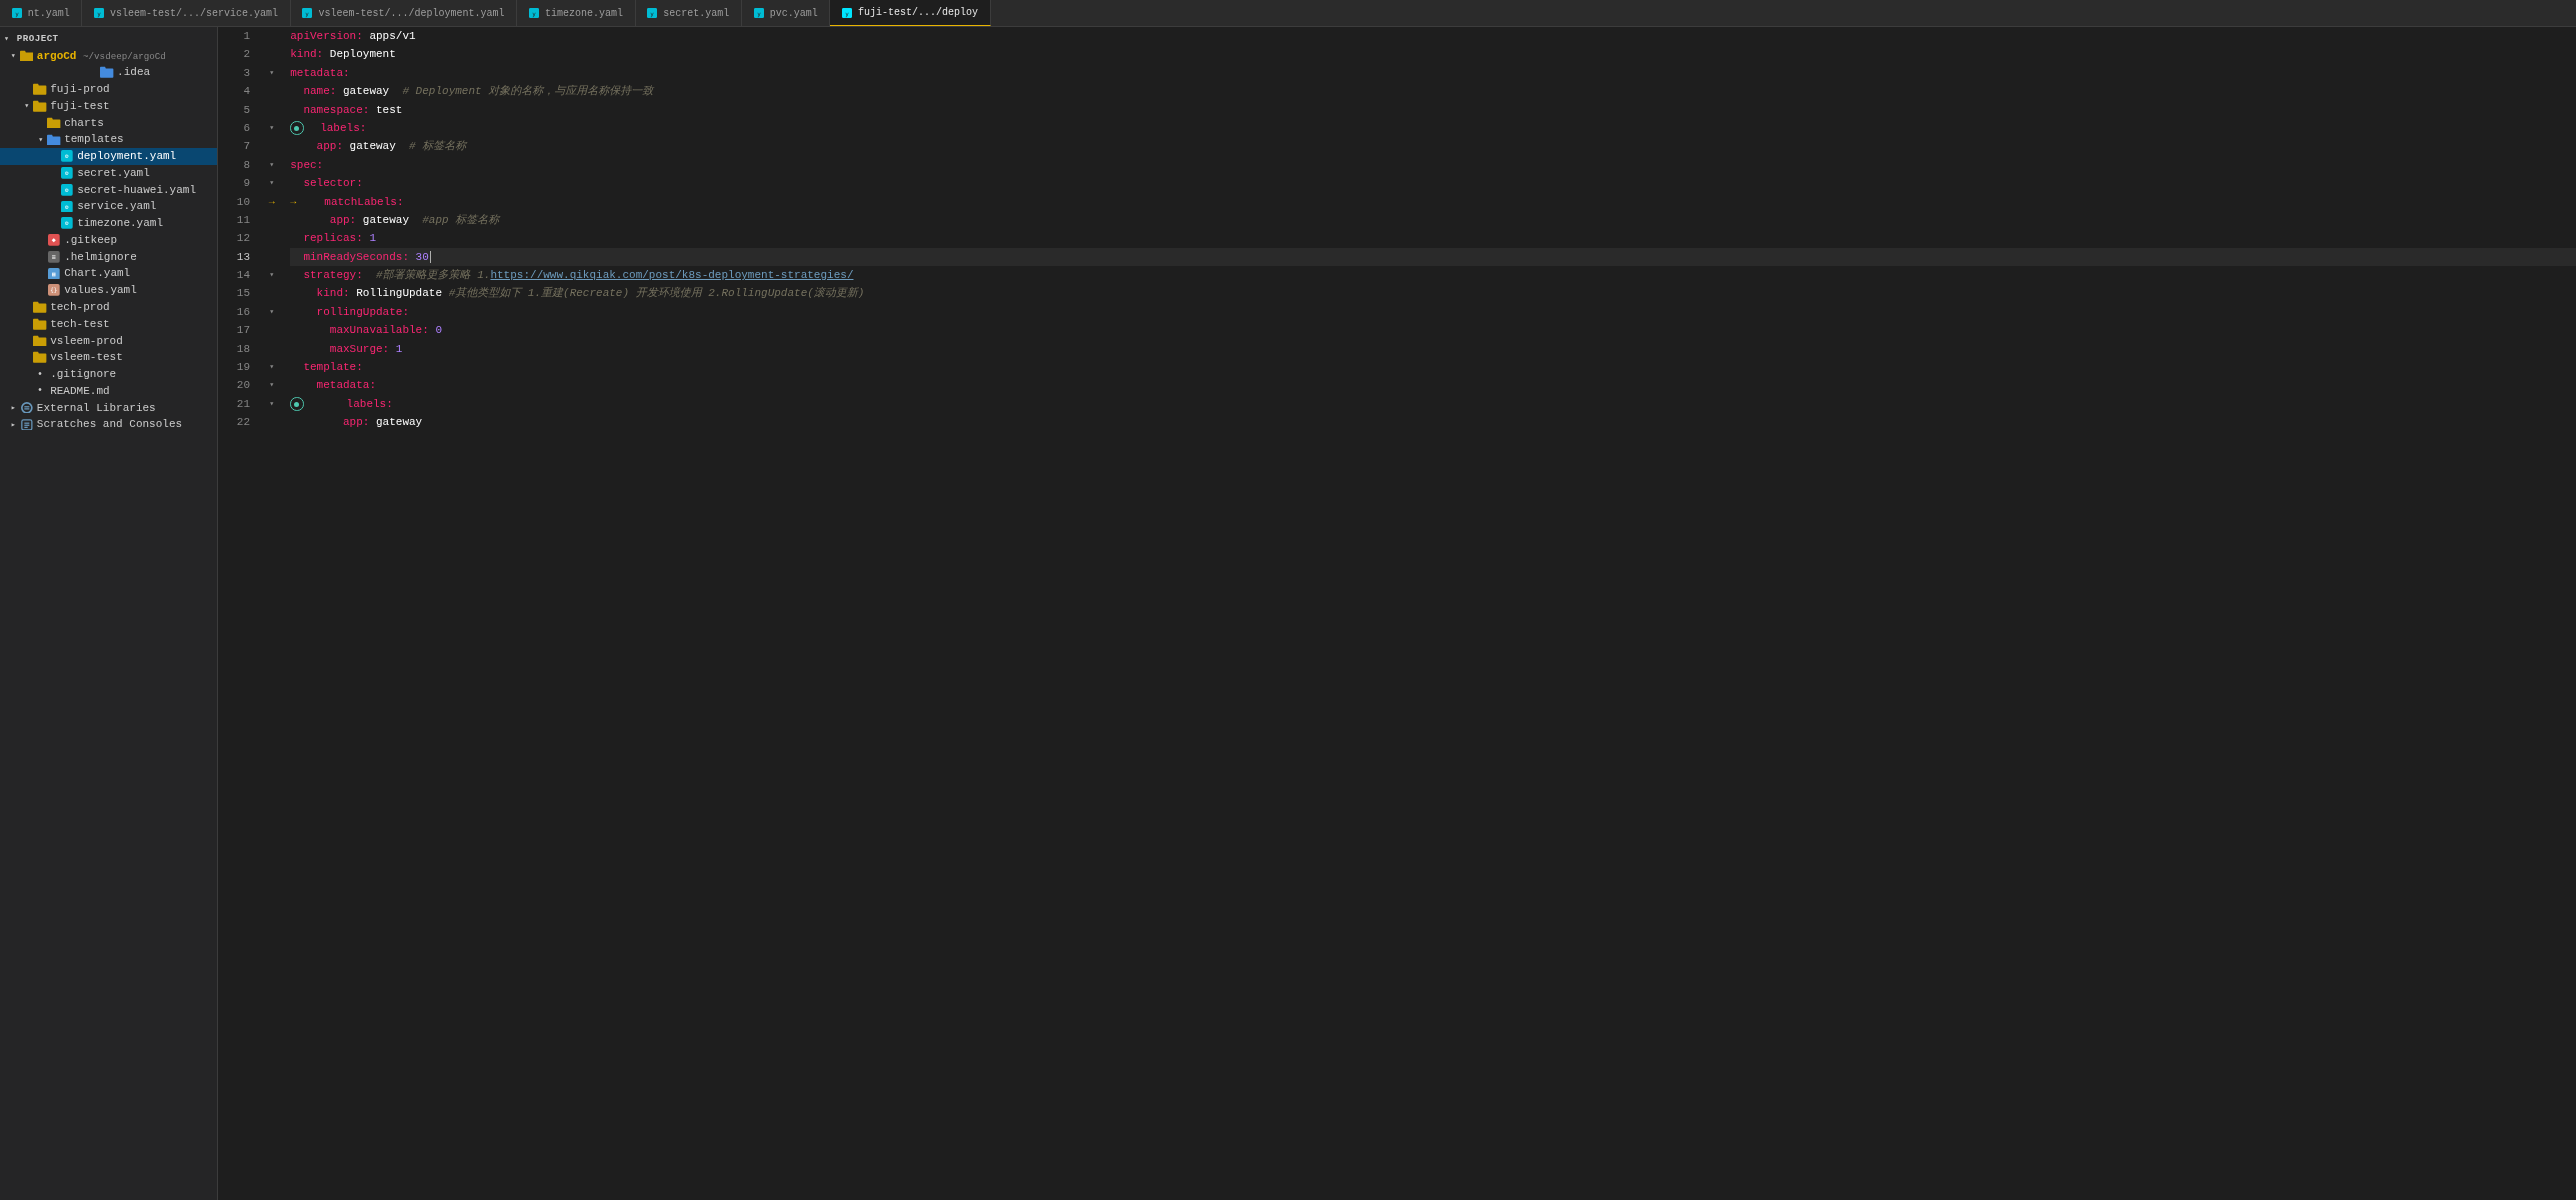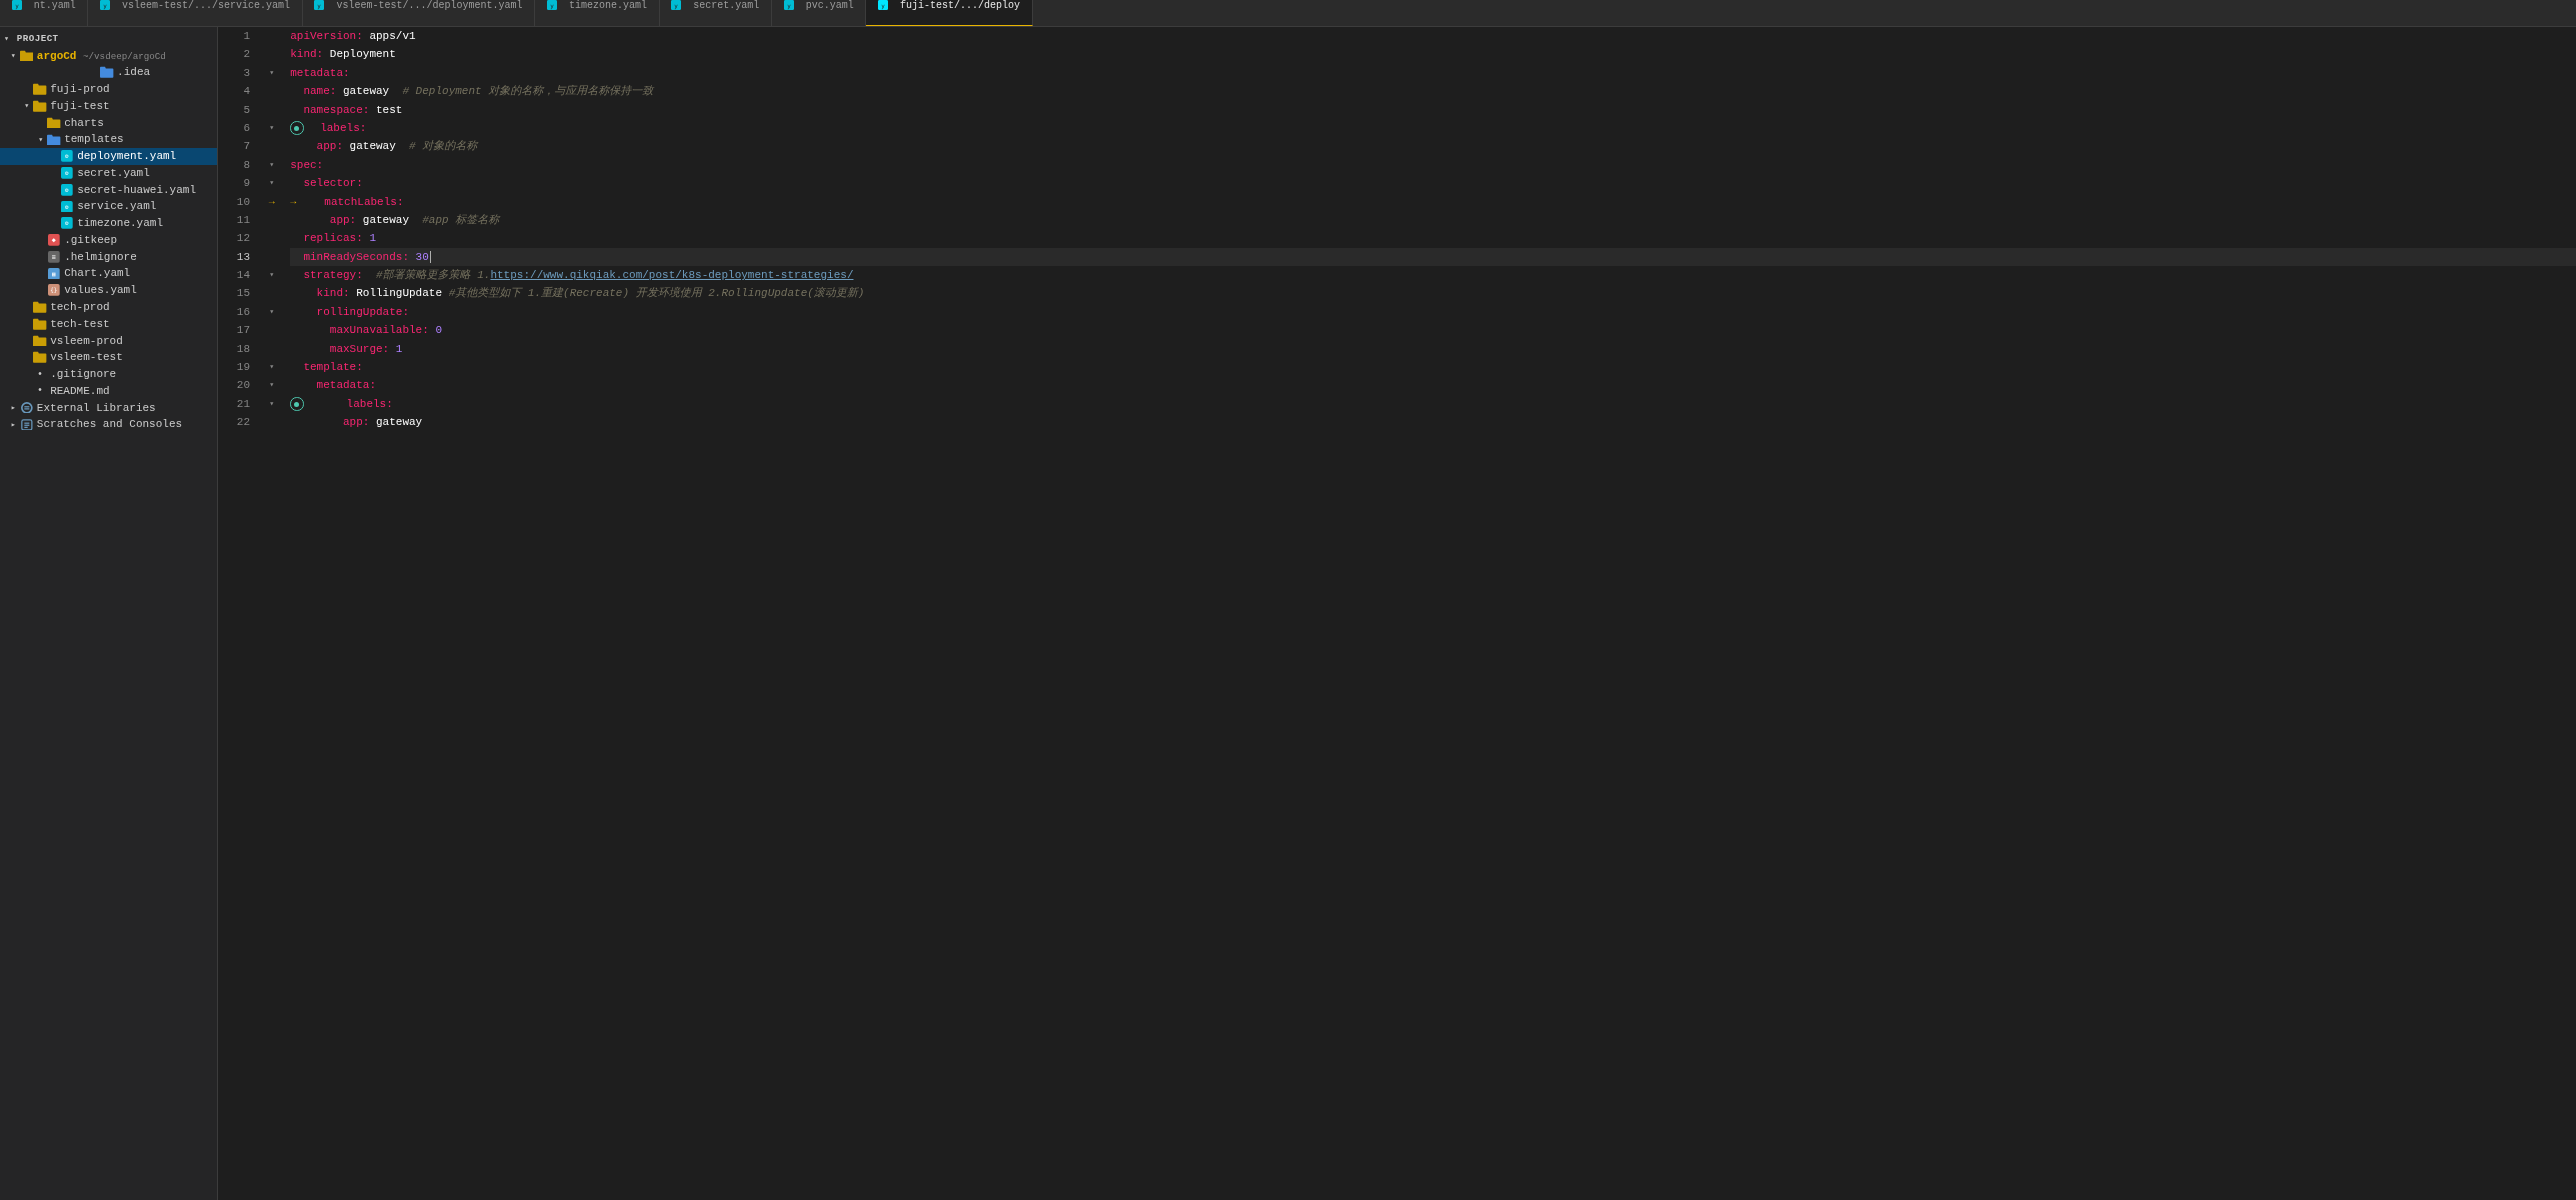--- a/index.html
+++ b/index.html
@@ -19,27 +19,28 @@
       display: flex;
       background: #2b2b2b;
       border-bottom: 0.8px solid #3c3c3c;
       height: 27px;
       align-items: stretch;
       overflow: hidden;
       flex-shrink: 0;
     }
     .tab {
       display: flex;
+      align-items: center;
       padding: 0 11.7px;
       font-size: 10px;
       border-right: 0.8px solid #3c3c3c;
       cursor: pointer;
       white-space: nowrap;
       color: #9d9d9d;
-      gap: 12px;
+      gap: 6px;
     }
     .tab.active {
       background: #1e1e1e;
       color: #e8e8e8;
       border-bottom: 1.7px solid #e8b400;
     }
     .tab-icon {
       width: 10px;
       height: 10px;
       border-radius: 1.7px;
@@ -545,21 +546,21 @@
         </div>
         <div class="gutter-cell"></div>
       </div>
     <div class="code-content" id="code-content">
         <div class="code-line"><span style="color: rgb(249, 38, 114);">apiVersion:</span><span style="color: rgb(255, 255, 255);"> apps/v1</span></div>
         <div class="code-line"><span style="color: rgb(249, 38, 114);">kind:</span><span style="color: rgb(255, 255, 255);"> Deployment</span></div>
         <div class="code-line"><span style="color: rgb(249, 38, 114);">metadata:</span></div>
         <div class="code-line"><span style="color: rgb(249, 38, 114);">  name:</span><span style="color: rgb(255, 255, 255);"> gateway</span><span>  </span><span style="color: rgb(117, 113, 94); font-style: italic;"># Deployment 对象的名称，与应用名称保持一致</span></div>
         <div class="code-line"><span style="color: rgb(249, 38, 114);">  namespace:</span><span style="color: rgb(255, 255, 255);"> test</span></div>
         <div class="code-line"><span style="display: inline-flex; align-items: center; justify-content: center; width: 13.4px; height: 13.4px; border-radius: 50%; border: 1.3px solid rgb(78, 201, 176); margin-right: 3.4px; flex-shrink: 0;"><span style="width: 5px; height: 5px; border-radius: 50%; background: rgb(78, 201, 176);"></span></span><span style="color: rgb(249, 38, 114);">  labels:</span></div>
-        <div class="code-line"><span style="color: rgb(249, 38, 114);">    app:</span><span style="color: rgb(255, 255, 255);"> gateway</span><span>  </span><span style="color: rgb(117, 113, 94); font-style: italic;"># 对象的名称</span></div>
+        <div class="code-line"><span style="color: rgb(249, 38, 114);">    app:</span><span style="color: rgb(255, 255, 255);"> gateway</span><span>  </span><span style="color: rgb(117, 113, 94); font-style: italic;"># 标签名称</span></div>
         <div class="code-line"><span style="color: rgb(249, 38, 114);">spec:</span></div>
         <div class="code-line"><span style="color: rgb(249, 38, 114);">  selector:</span></div>
         <div class="code-line"><span style="color: rgb(232, 180, 0); margin-right: 1.7px; font-size: 10px;">→</span><span style="color: rgb(249, 38, 114);">    matchLabels:</span></div>
         <div class="code-line"><span style="color: rgb(249, 38, 114);">      app:</span><span style="color: rgb(255, 255, 255);"> gateway</span><span>  </span><span style="color: rgb(117, 113, 94); font-style: italic;">#app 标签名称</span></div>
         <div class="code-line"><span style="color: rgb(249, 38, 114);">  replicas:</span><span style="color: rgb(174, 129, 255);"> 1</span></div>
         <div class="code-line active-line"><span style="color: rgb(249, 38, 114);">  minReadySeconds:</span><span style="color: rgb(174, 129, 255);"> 30</span><span style="display: inline-block; width: 1.7px; height: 11.7px; background: rgb(174, 175, 173); animation: 1s step-end 0s infinite normal none running blink; vertical-align: middle; margin-left: 0.8px;"></span></div>
         <div class="code-line"><span style="color: rgb(249, 38, 114);">  strategy:</span><span>  </span><span style="color: rgb(117, 113, 94); font-style: italic;">#部署策略更多策略 1.</span><span style="color: rgb(109, 156, 190); text-decoration: underline;">https://www.qikqiak.com/post/k8s-deployment-strategies/</span></div>
         <div class="code-line"><span style="color: rgb(249, 38, 114);">    kind:</span><span style="color: rgb(255, 255, 255);"> RollingUpdate</span><span style="color: rgb(117, 113, 94); font-style: italic;"> #其他类型如下 1.重建(Recreate) 开发环境使用 2.RollingUpdate(滚动更新)</span></div>
         <div class="code-line"><span style="color: rgb(249, 38, 114);">    rollingUpdate:</span></div>
         <div class="code-line"><span style="color: rgb(249, 38, 114);">      maxUnavailable:</span><span style="color: rgb(174, 129, 255);"> 0</span></div>

